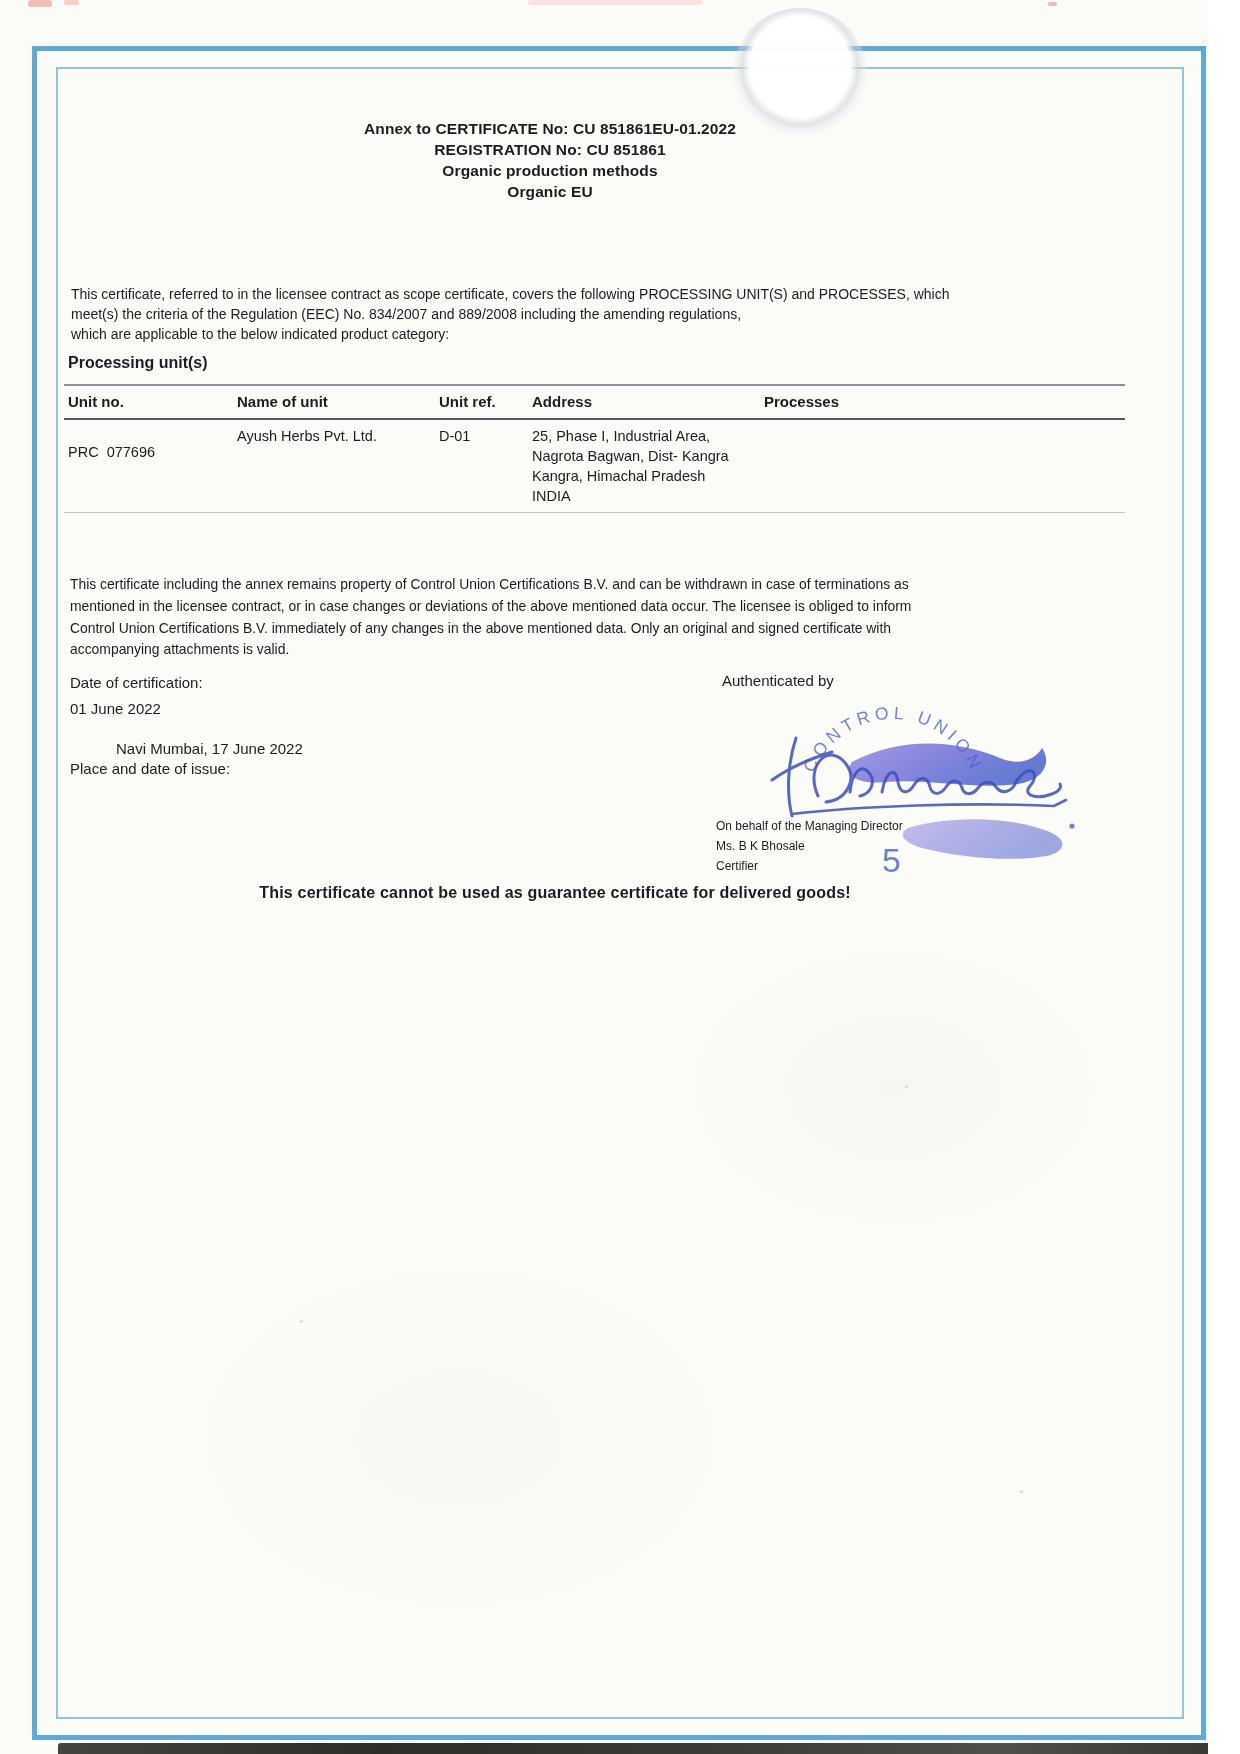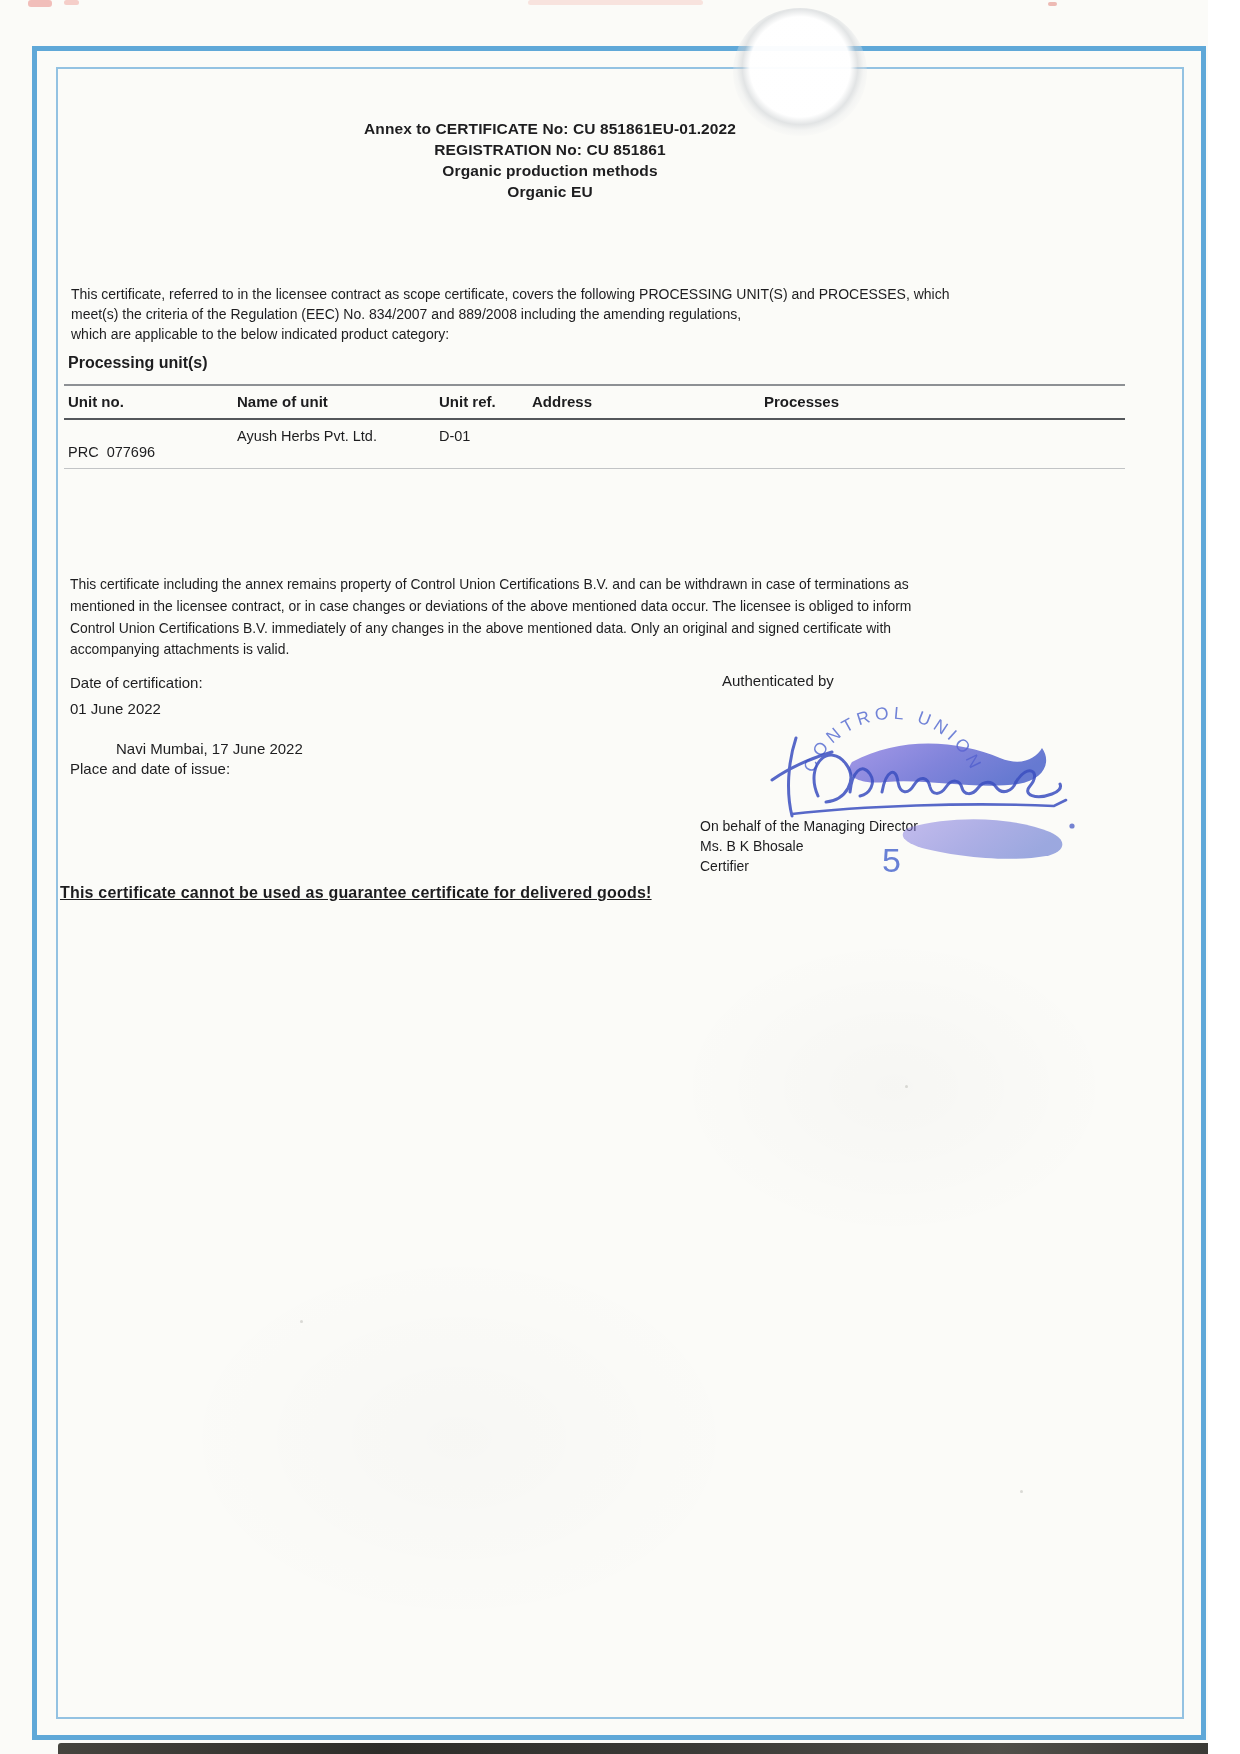--- a/index.html
+++ b/index.html
@@ -48,23 +48,23 @@
 
   .property-para { position:absolute; left:70px; top:574px; width:1000px; font-size:13.9px; line-height:21.8px; white-space:pre-line; }
 
   .lbl { position:absolute; font-size:15px; }
   .date-label  { left:70px;  top:674px; }
   .date-value  { left:70px;  top:700px; }
   .auth-label  { left:722px; top:672px; }
   .place-label { left:70px;  top:760px; }
   .place-value { left:70px;  top:740px;margin-left:46px; }
 
-  .sign-block { position:absolute; left:700px; top:816px; font-size:14px; line-height:20px; z-index:1; }
-  .footer-notice { position:absolute; left:60px; top:884px; width:990px; 
-    font-weight:bold; font-size:16px; letter-spacing:.2px;text-decoration:underline; }
+  .sign-block { position:absolute; left:716px; top:816px; font-size:12px; line-height:20px; z-index:1; }
+  .footer-notice { position:absolute; left:60px; top:884px; width:990px; text-align:center;
+    font-weight:bold; font-size:16px; letter-spacing:.2px; }
 
   .stamp-svg { position:absolute; left:700px; top:700px; width:420px; height:190px; z-index:2; pointer-events:none; }
   .stamp-svg text, .stamp-svg textPath { font-family:"Liberation Sans","DejaVu Sans",sans-serif; }
 </style>
 </head>
 <body>
 
 <div class="page">
 
   <div class="border-outer"></div>
@@ -97,20 +97,24 @@
       <div class="t-cell">Unit no.</div>
       <div class="t-cell">Name of unit</div>
       <div class="t-cell">Unit ref.</div>
       <div class="t-cell">Address</div>
       <div class="t-cell">Processes</div>
     </div>
     <div class="t-row">
       <div class="t-cell prew">PRC  077696</div>
       <div class="t-cell">Ayush Herbs Pvt. Ltd.</div>
       <div class="t-cell">D-01</div>
+      <div class="t-cell pre">25, Phase I, Industrial Area,
+Nagrota Bagwan, Dist- Kangra
+Kangra, Himachal Pradesh
+INDIA</div>
     </div>
   </div>
 
   <div class="property-para">This certificate including the annex remains property of Control Union Certifications B.V. and can be withdrawn in case of terminations as
 mentioned in the licensee contract, or in case changes or deviations of the above mentioned data occur. The licensee is obliged to inform
 Control Union Certifications B.V. immediately of any changes in the above mentioned data. Only an original and signed certificate with
 accompanying attachments is valid.</div>
 
   <div class="lbl date-label">Date of certification:</div>
   <div class="lbl date-value">01 June 2022</div>

